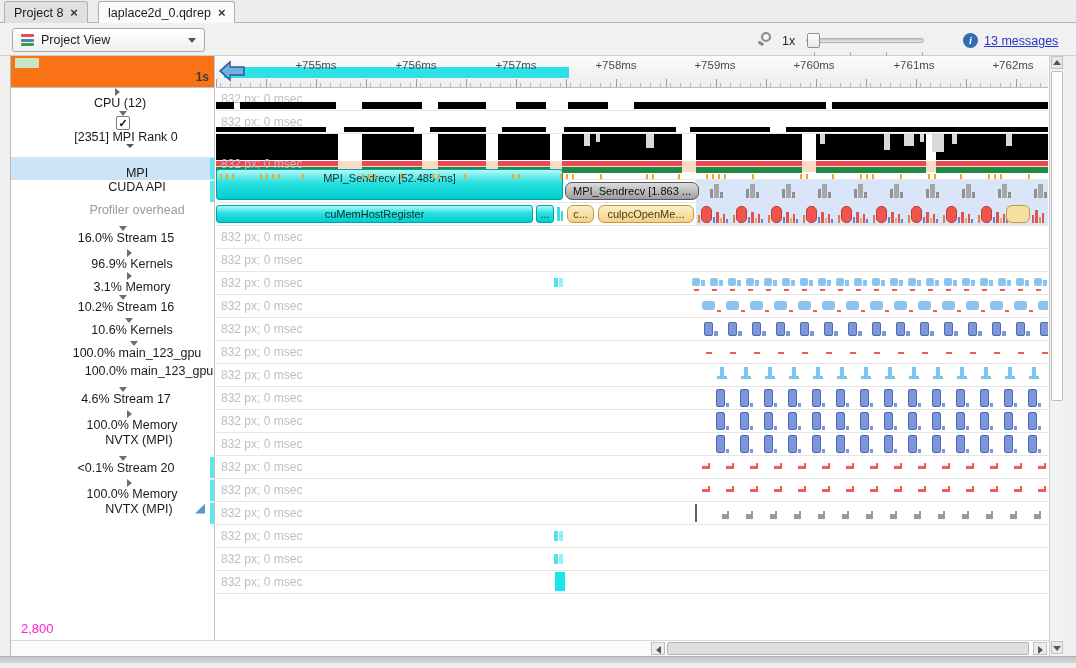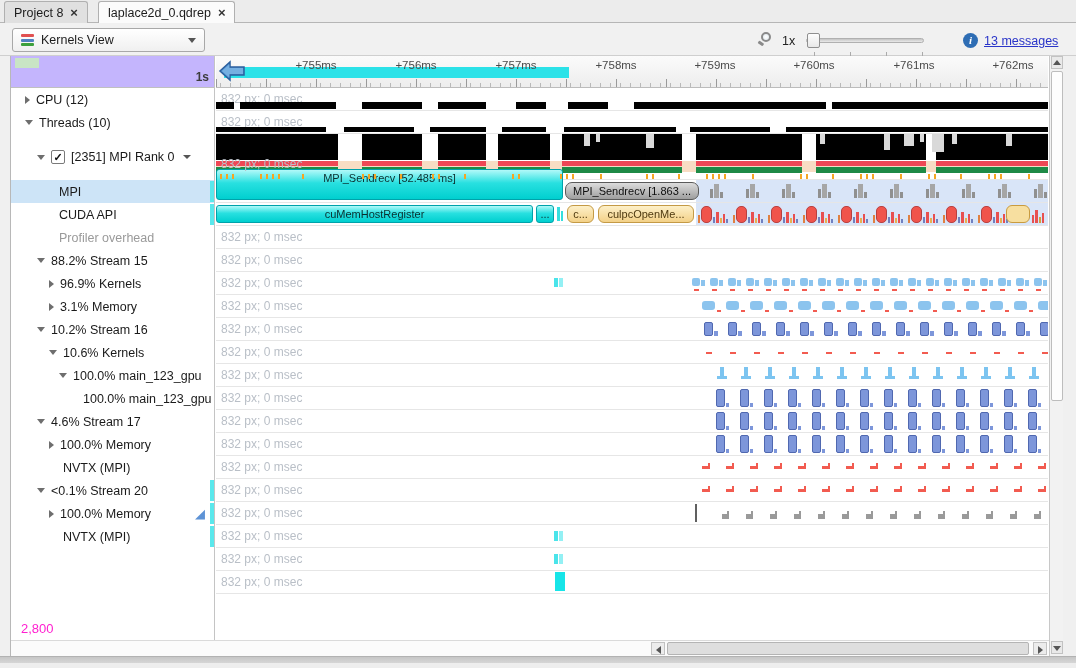--- a/index.html
+++ b/index.html
@@ -45,27 +45,27 @@
     line-height:15px; font-family:"Liberation Serif", serif; font-style:italic; }
   .messages-link { position:absolute; left:984px; top:11px; font-size:12.5px;
     color:#2a35c9; text-decoration:underline; cursor:pointer; }
 
   
   .main { position:absolute; left:10px; top:56px; width:1052px; height:600px;
     background:#ffffff; border-left:1px solid #b8b8b8; }
   .sidebar { position:absolute; left:0; top:0; width:204px; height:584px;
     background:#ffffff; border-right:1px solid #c4c4c4; overflow:hidden; }
   .sb-header { position:absolute; left:0; top:0; width:204px; height:32px;
-    background:#c4b5fd; border-bottom:1px solid #c0c0c0; }
+    background:#f97316; border-bottom:1px solid #c0c0c0; }
   .green-chip { position:absolute; left:4px; top:2px; width:24px; height:10px; background:#c9e5c5; }
   .origin-label { position:absolute; right:6px; bottom:3px; font-size:12px; font-weight:bold; color:#3c3c3c; }
   .tree { position:absolute; left:0; top:32px; width:204px; }
-  .tree-row { position:relative; display:flex; align-items:center; font-size:12.5px; color:#1a1a1a; cursor:default; }
+  .tree-row { position:relative; display:flex; align-items:center; font-size:12.5px; color:#1a1a1a; cursor:default;flex-direction:column; }
   .tree-row.gray { color:#9a9a9a; }
-  .tree-row.selected { background:#cde4f7; }
+  .tree-row.selected { background:#cde4f7;justify-content:flex-end; }
   .arr { display:inline-block; width:0; height:0; margin-right:6px; flex:none; }
   .arr.right { border-top:4px solid transparent; border-bottom:4px solid transparent; border-left:5px solid #6e6e6e; }
   .arr.down  { border-left:4px solid transparent; border-right:4px solid transparent; border-top:5px solid #6e6e6e; }
   .arr.none  { width:0; margin-right:0; }
   .cbx { width:14px; height:14px; border:1px solid #7a7a7a; border-radius:2px; background:#fff;
     margin-right:6px; flex:none; font-size:11px; line-height:12px; text-align:center; color:#111; font-weight:bold; }
   .caret-sm { width:0; height:0; margin-left:8px;
     border-left:4px solid transparent; border-right:4px solid transparent; border-top:4px solid #555; }
   .icn-minus { color:#e06a75; font-weight:bold; font-size:15px; margin-left:auto; line-height:10px; }
   .icn-plus  { color:#35b535; font-weight:bold; font-size:16px; margin-left:3px; margin-right:8px; line-height:12px; }
@@ -137,21 +137,21 @@
     </div>
   </div>
 
   <div class="toolbar">
     <div class="combo">
       <span class="combo-icon">
           <i style="background: rgb(224, 80, 80);"></i>
           <i style="background: rgb(80, 128, 192);"></i>
           <i style="background: rgb(61, 160, 61);"></i>
         </span>
-      <span>Kernels View</span>
+      <span>Project View</span>
       <span class="combo-caret"></span>
     </div>
     <div class="magnifier">
       <span class="lens"></span>
         <span class="handle"></span>
     </div>
     <span class="zoom-level">1x</span>
     <div class="slider">
       <div class="track"></div>
       <div class="handle"></div>
@@ -169,24 +169,20 @@
     <div class="sidebar">
       <div class="sb-header">
         <div class="green-chip"></div>
         <span class="origin-label">1s</span>
       </div>
       <div class="tree" id="tree">
           <div class="tree-row" style="height: 23px; padding-left: 14px;">
             <span class="arr right"></span>
             <span>CPU (12)</span>
           </div>
-          <div class="tree-row" style="height: 23px; padding-left: 14px;">
-            <span class="arr down"></span>
-            <span>Threads (10)</span>
-          </div>
           <div class="tree-row" style="height: 46px; padding-left: 26px;">
             <span class="arr down"></span>
             <span class="cbx">✓</span>
             <span>[2351] MPI Rank 0</span>
             <span class="caret-sm"></span>
           </div>
           <div class="tree-row selected" style="height: 23px; padding-left: 48px;">
             <span class="arr none"></span>
             <span>MPI</span>
             <div class="gutter-strip"></div>
@@ -195,21 +191,21 @@
             <span class="arr none"></span>
             <span>CUDA API</span>
             <div class="gutter-strip"></div>
           </div>
           <div class="tree-row gray" style="height: 23px; padding-left: 48px;">
             <span class="arr none"></span>
             <span>Profiler overhead</span>
           </div>
           <div class="tree-row" style="height: 23px; padding-left: 26px;">
             <span class="arr down"></span>
-            <span>88.2% Stream 15</span>
+            <span>16.0% Stream 15</span>
           </div>
           <div class="tree-row" style="height: 23px; padding-left: 38px;">
             <span class="arr right"></span>
             <span>96.9% Kernels</span>
           </div>
           <div class="tree-row" style="height: 23px; padding-left: 38px;">
             <span class="arr right"></span>
             <span>3.1% Memory</span>
           </div>
           <div class="tree-row" style="height: 23px; padding-left: 26px;">

